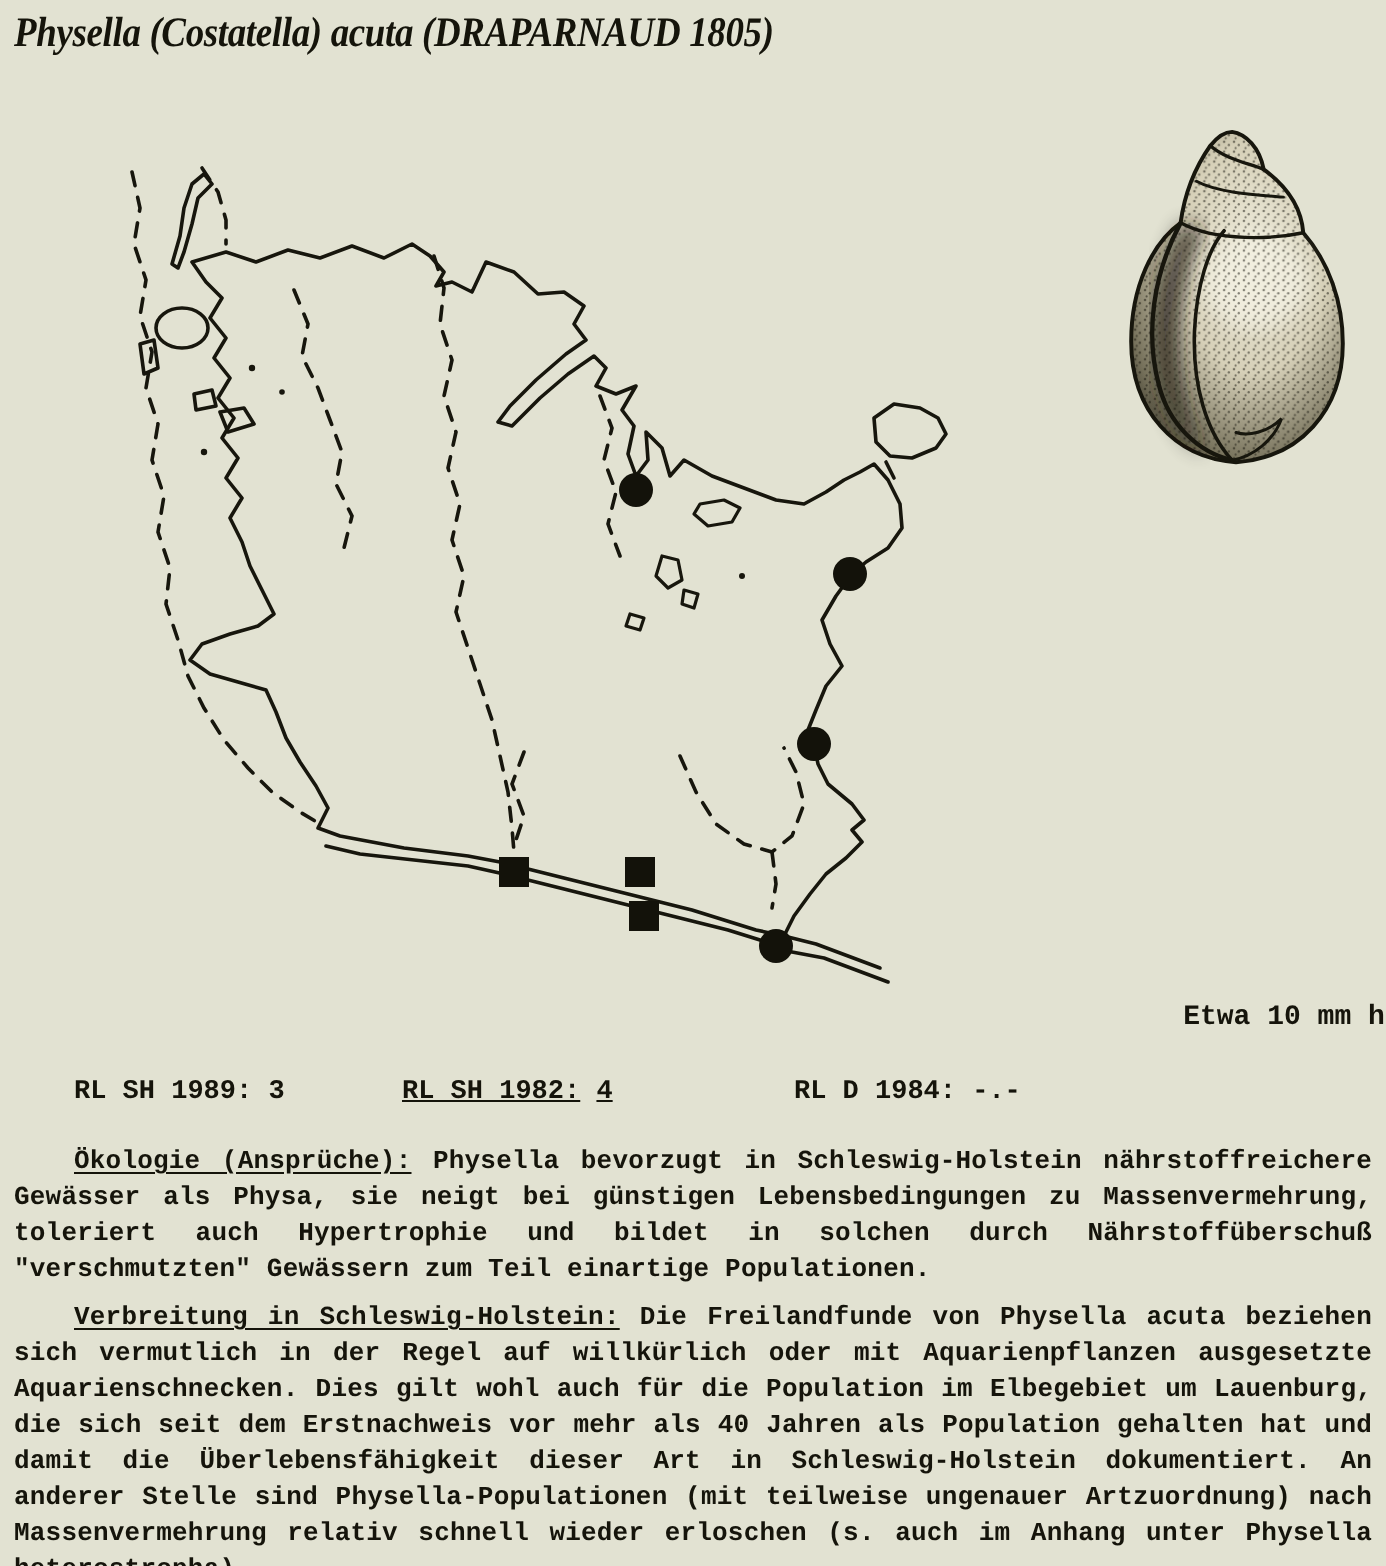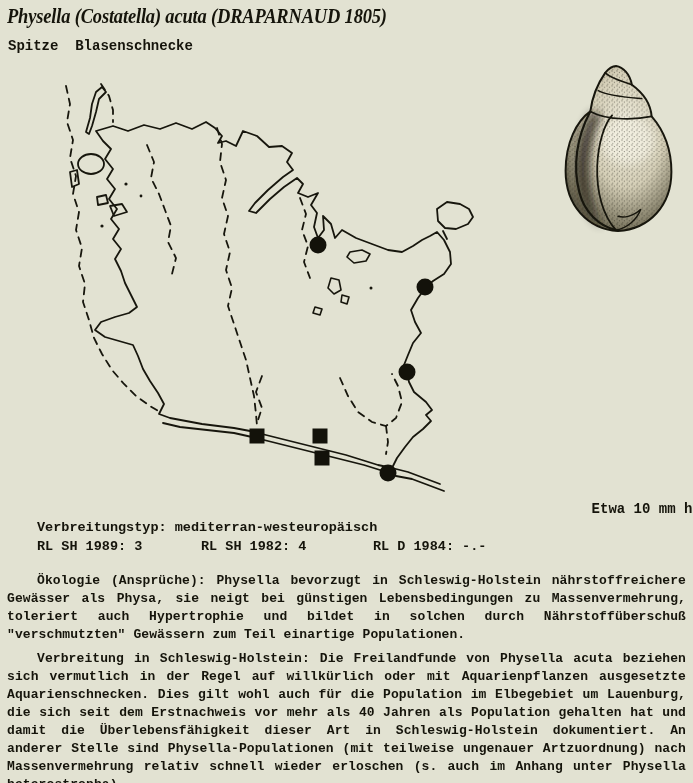--- a/index.html
+++ b/index.html
@@ -29,40 +29,39 @@
   .vtype{
     position:absolute;left:37px;top:521px;
     font:700 13.5px/1 "Liberation Mono",monospace;white-space:pre;
   }
   .rl{
     position:absolute;left:37px;top:540px;
     font:700 13.5px/1 "Liberation Mono",monospace;white-space:nowrap;
   }
   .rl-item{display:inline-block;}
   .rl-item.c1{width:164px;}
-  .rl-item.c2{width:172px;}
+  .rl-item.c2{width:196px;text-decoration:underline;}
   .rl-val{margin-left:.6em;}
   .bodytext{
     position:absolute;left:7px;width:679px;margin:0;
     font:700 13px/18px "Liberation Mono",monospace;
     text-align:justify;text-indent:30px;
     letter-spacing:.1px;
   }
   .eco{top:572px;}
   .occ{top:650px;}
   .bodytext span.it{}
-  .bodytext span.un{text-underline-offset:2px;}
+  .bodytext span.un{text-decoration:underline;text-underline-offset:2px;}
 </style>
 </head>
 <body>
 
 <div class="page">
 
   <h1 class="title">Physella (Costatella) acuta (DRAPARNAUD 1805)</h1>
-  <div class="subtitle">Spitze  Blasenschnecke</div>
 
   <svg class="map" viewBox="38 74 500 424" xmlns="http://www.w3.org/2000/svg">
     <g fill="none" stroke="#17160d" stroke-width="1.8" stroke-linejoin="round" stroke-linecap="round">
       <path d="M96,131 L113,126 L128,131 L144,125 L160,129 L176,123 L192,129 L206,122 L215,128
                L222,136 L218,143 L226,141 L236,146 L243,131
                L257,136 L269,147 L282,146 L292,153 L287,162 L293,170
                L283,177 L268,190 L255,203 L249,211 L256,213 L270,199 L284,187 L297,178
                L303,184 L298,193 L308,197 L318,193 L311,205
                L317,213 L314,227 L318,238 L324,230 L323,216 L331,224 L335,238 L342,230
                L356,238 L372,244 L388,250 L402,252 L413,246 L422,240 L430,236 L437,232
@@ -151,21 +150,20 @@
       <path d="M52,31 C63,37 84,38 96,39" stroke-width="1.5"></path>
       <path d="M44,52 C62,62 92,60 106,57" stroke-width="1.7"></path>
       <path d="M44,52 C30,78 26,108 33,134 C38,154 53,168 70,172" stroke-width="2.2"></path>
       <path d="M70,172 C57,158 50,134 51,107 C52,84 58,65 66,56" stroke-width="1.8"></path>
       <path d="M70,172 C81,170 91,162 95,151 C88,158 78,160 72,158" stroke-width="1.5"></path>
     </g>
   </svg>
 
   <div class="caption">Etwa 10 mm hoch.</div>
 
-  <div class="vtype">Verbreitungstyp: mediterran-westeuropäisch</div>
 
   <div class="rl">
     <span class="rl-item c1"><span>RL SH 1989:</span><span class="rl-val">3</span></span><span class="rl-item c2"><span>RL SH 1982:</span><span class="rl-val">4</span></span><span class="rl-item"><span>RL D 1984:</span><span class="rl-val">-.-</span></span>
   </div>
 
   <p class="bodytext eco"><span class="un">Ökologie (Ansprüche):</span><span> </span><span class="it">Physella</span><span> bevorzugt in Schleswig-Holstein nährstoffreichere Gewässer als </span><span class="it">Physa</span><span>, sie neigt bei günstigen Lebensbedingungen zu Massenvermehrung, toleriert auch Hypertrophie und bildet in solchen durch Nährstoffüberschuß "verschmutzten" Gewässern zum Teil einartige Populationen.</span></p>
   <p class="bodytext occ"><span class="un">Verbreitung in Schleswig-Holstein:</span><span> Die Freilandfunde von </span><span class="it">Physella acuta</span><span> beziehen sich vermutlich in der Regel auf willkürlich oder mit Aquarienpflanzen ausgesetzte Aquarienschnecken. Dies gilt wohl auch für die Population im Elbegebiet um Lauenburg, die sich seit dem Erstnachweis vor mehr als 40 Jahren als Population gehalten hat und damit die Überlebensfähigkeit dieser Art in Schleswig-Holstein dokumentiert. An anderer Stelle sind </span><span class="it">Physella</span><span>-Populationen (mit teilweise ungenauer Artzuordnung) nach Massenvermehrung relativ schnell wieder erloschen (s. auch im Anhang unter </span><span class="it">Physella heterostropha</span><span>).</span></p>
 
 </div>
 

